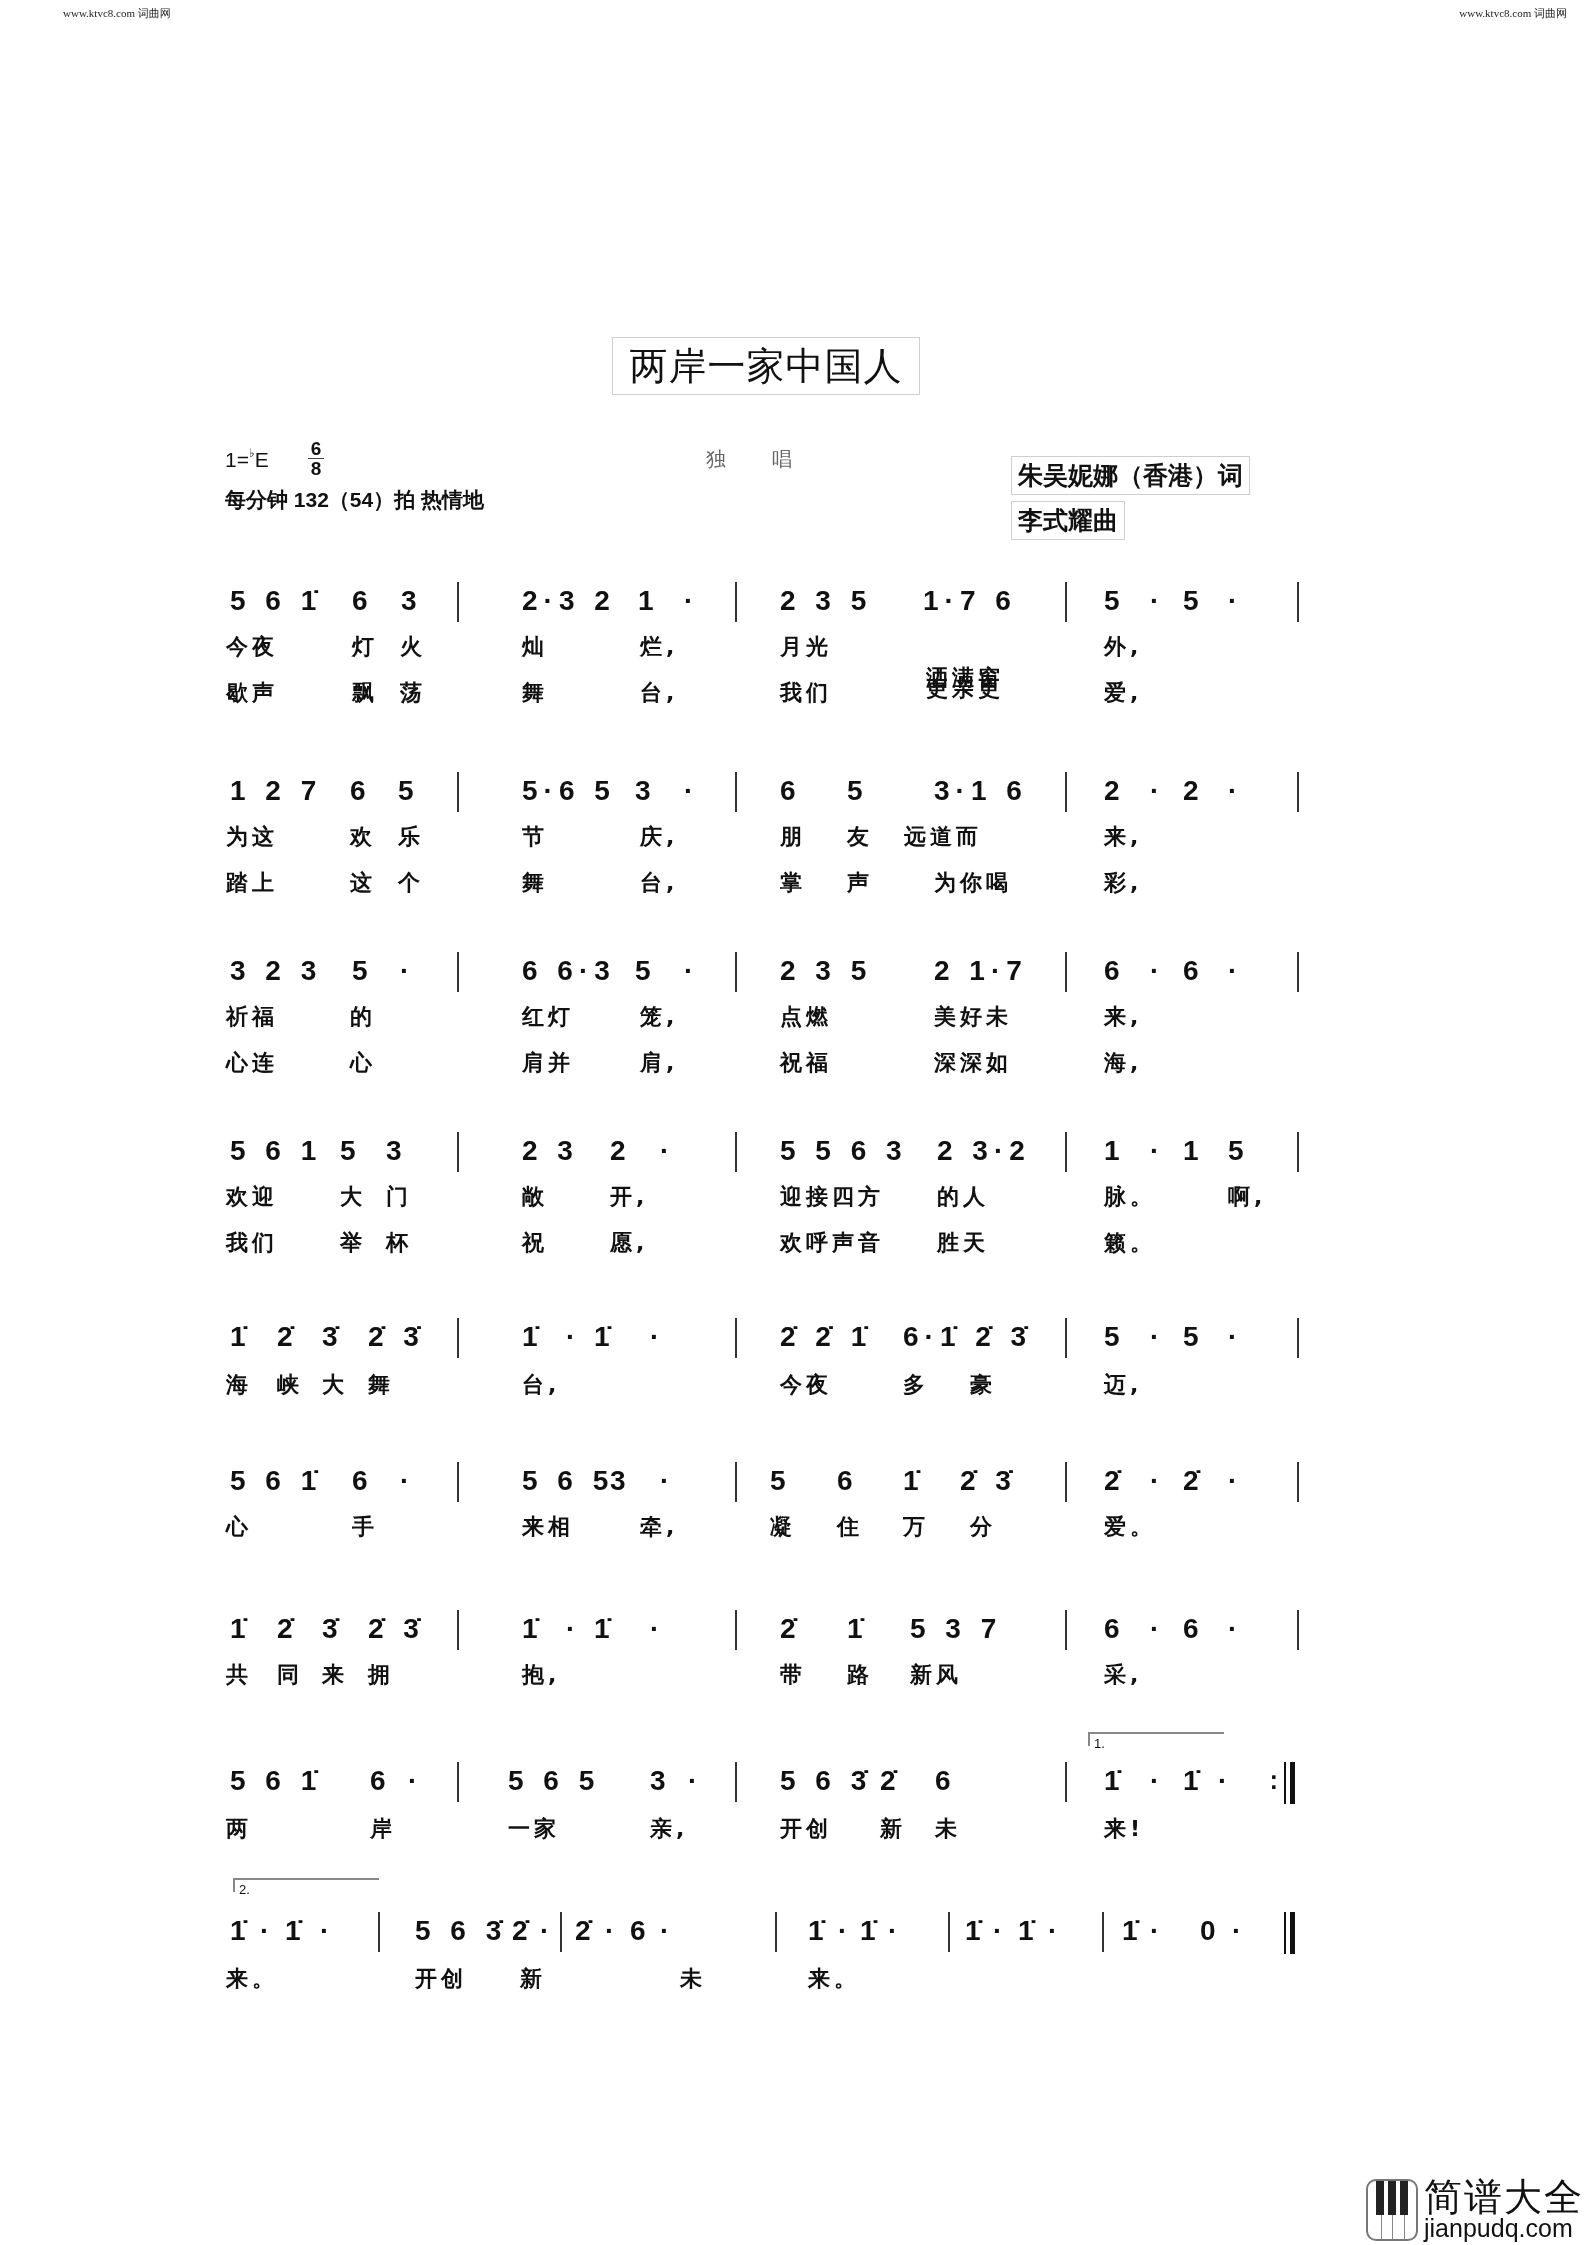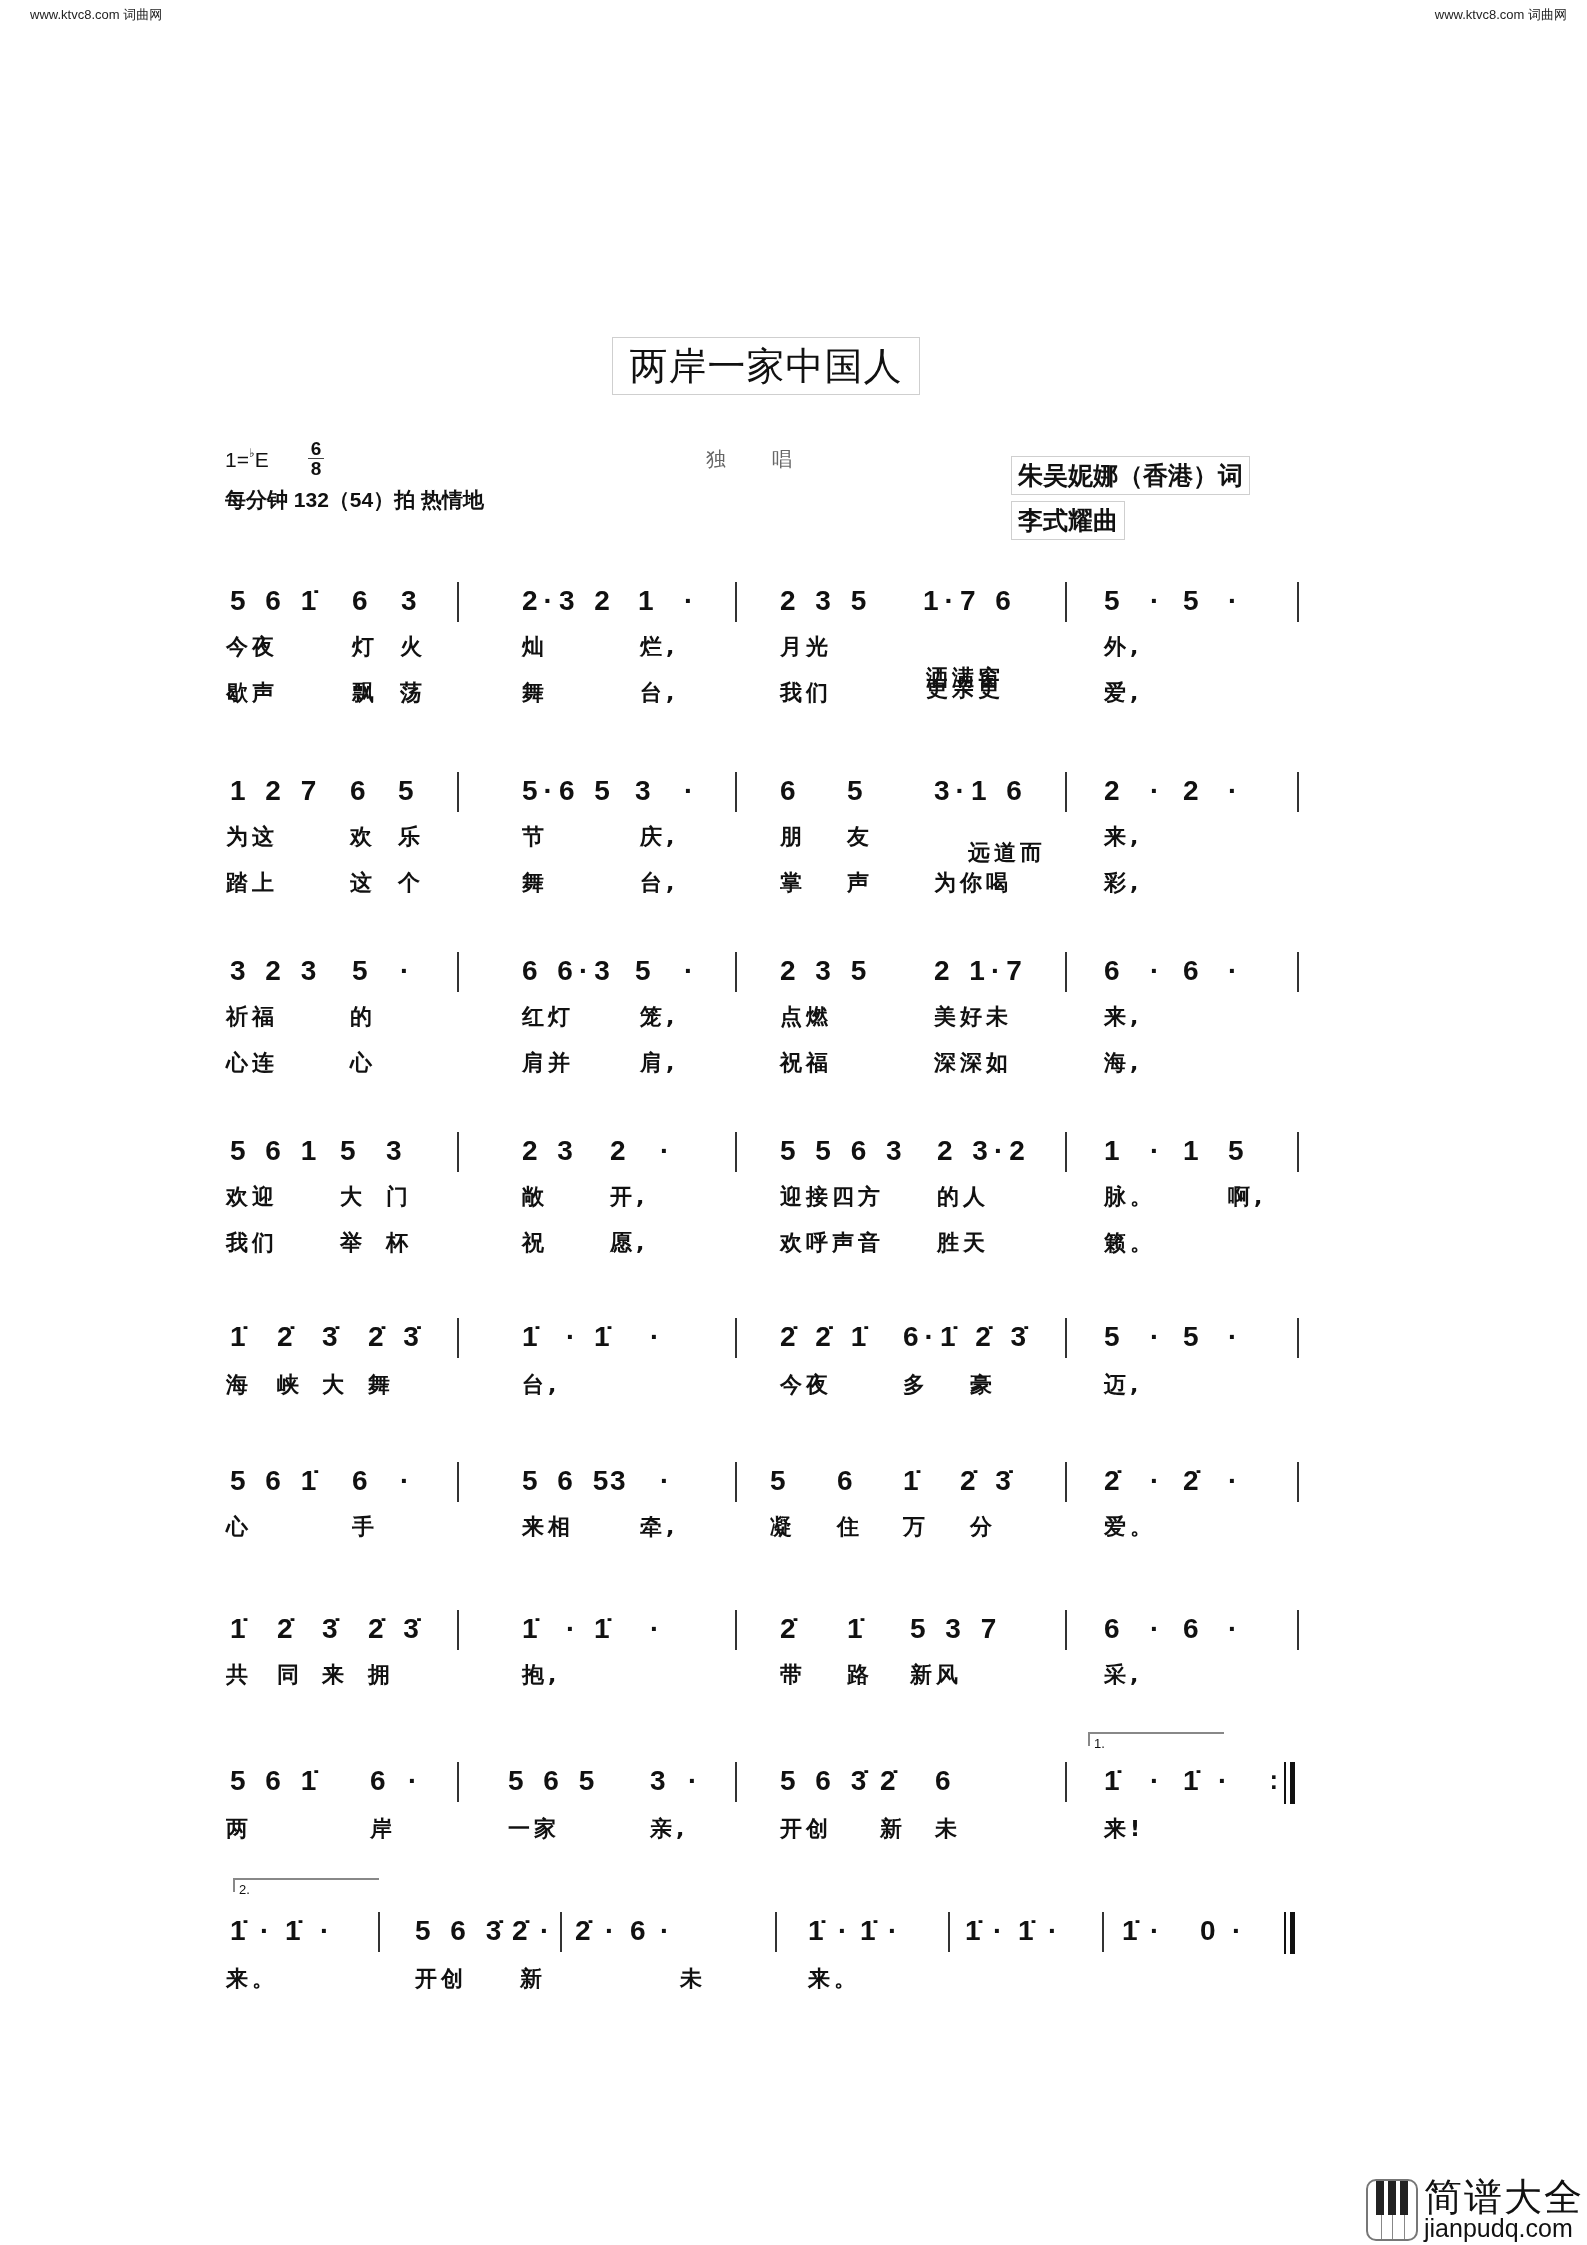--- a/index.html
+++ b/index.html
@@ -1,17 +1,17 @@
 <!DOCTYPE html>
 <html><head>
 <meta charset="utf-8">
 <style>
   html, body { margin: 0; padding: 0; background: #ffffff; }
   body { width: 1587px; height: 2245px; position: relative; overflow: hidden; font-family: "DejaVu Sans", sans-serif; color: #111; }
-  .wm { position: absolute; top: 6px; font-family: Liberation Sans, sans-serif; font-size: 13px; color: #222; }
+  .wm { position: absolute; top: 6px; font-family: Liberation Serif, serif; font-size: 11px; color: #222; margin-left: 33px; }
   .wm-left { left: 30px; }
   .wm-right { right: 20px; }
   .title-box { position: absolute; left: 612px; top: 337px; width: 306px; height: 56px; border: 1px solid #cfcfcf; display: flex; align-items: center; justify-content: center; font-family: "DejaVu Serif", serif; font-size: 38px; letter-spacing: 1px; }
   .key { position: absolute; left: 225px; top: 448px; font-family: "Liberation Sans", sans-serif; font-size: 21px; }
   .key .flat { font-size: 12px; position: relative; top: -10px; }
   .timesig { position: absolute; left: 308px; top: 440px; width: 16px; font-family: "Liberation Sans", sans-serif; font-weight: bold; font-size: 19px; line-height: 17px; text-align: center; }
   .timesig .line { display: block; height: 1px; background: #444; margin: 1px 0; }
   .tempo { position: absolute; left: 225px; top: 486px; font-family: "Liberation Sans", sans-serif; font-size: 21px; font-weight: bold; }
   .solo { position: absolute; left: 706px; top: 446px; font-size: 20px; color: #666; letter-spacing: 46px; }
   .credit { position: absolute; border: 1px solid #cfcfcf; font-family: "Liberation Sans", sans-serif; font-weight: bold; font-size: 25px; padding: 2px 6px; background: #fff; }
@@ -113,21 +113,21 @@
         <span class="bar" style="left: 1065px;"></span>
         <span class="bar" style="left: 1297px;"></span>
       </div>
       <span class="lyric" style="left: 226px; top: 50px;">为这</span>
       <span class="lyric" style="left: 350px; top: 50px;">欢</span>
       <span class="lyric" style="left: 398px; top: 50px;">乐</span>
       <span class="lyric" style="left: 522px; top: 50px;">节</span>
       <span class="lyric" style="left: 640px; top: 50px;">庆,</span>
       <span class="lyric" style="left: 780px; top: 50px;">朋</span>
       <span class="lyric" style="left: 847px; top: 50px;">友</span>
-      <span class="lyric" style="left: 968px; top: 50px; margin-top: 16px;">远道而</span>
+      <span class="lyric" style="left: 904px; top: 50px;">远道而</span>
       <span class="lyric" style="left: 1104px; top: 50px;">来,</span>
       <span class="lyric" style="left: 226px; top: 96px;">踏上</span>
       <span class="lyric" style="left: 350px; top: 96px;">这</span>
       <span class="lyric" style="left: 398px; top: 96px;">个</span>
       <span class="lyric" style="left: 522px; top: 96px;">舞</span>
       <span class="lyric" style="left: 640px; top: 96px;">台,</span>
       <span class="lyric" style="left: 780px; top: 96px;">掌</span>
       <span class="lyric" style="left: 847px; top: 96px;">声</span>
       <span class="lyric" style="left: 934px; top: 96px;">为你喝</span>
       <span class="lyric" style="left: 1104px; top: 96px;">彩,</span>

